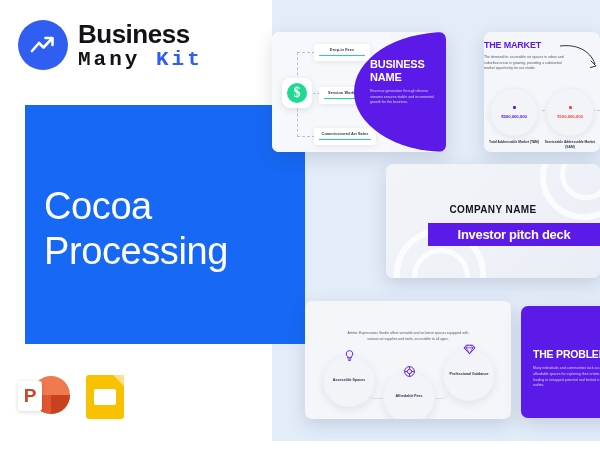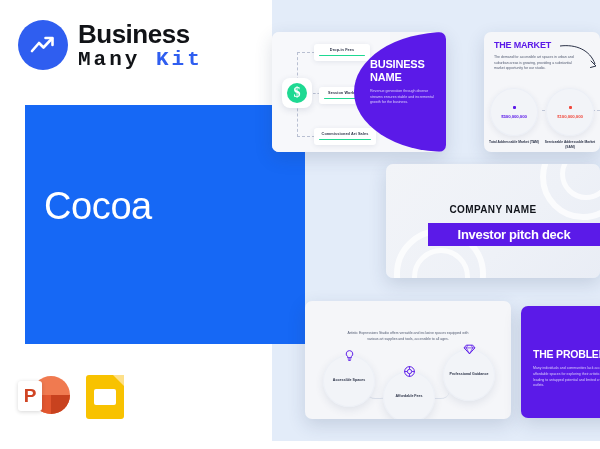--- a/index.html
+++ b/index.html
@@ -173,21 +173,21 @@
   .bm-conn.v { left: 25px; top: 20px; height: 85px; }
   .bm-h {
     position: absolute; border-top: 1px dashed #b9c0d2; height: 0;
   }
   #bm-h1 { left: 25px; top: 20px; width: 18px; }
   #bm-h2 { left: 41px; top: 61px; width: 7px; }
   #bm-h3 { left: 25px; top: 104px; width: 18px; }
 
   
   #slide-market { left: 484px; top: 32px; width: 116px; height: 120px; }
-  .mk-pad { padding: 8px 8px 0 10px; }
+  .mk-pad { padding: 8px 8px 0 0; }
   .mk-title {
     color: #5b1ae8; font-weight: 800; font-size: 9px; letter-spacing: -0.2px;
   }
   .mk-desc {
     color: #515a71; font-size: 3.5px; line-height: 1.6; margin-top: 5px;
     width: 86px;
   }
   .mk-arrow { position: absolute; left: 74px; top: 10px; }
   .mk-circles {
     position: absolute; left: 6px; top: 56px;
@@ -307,20 +307,21 @@
       </svg>
     </div>
     <div class="logo-text">
       <div class="logo-line1">Business</div>
       <div class="logo-line2"><span>Many </span><span class="kit">Kit</span></div>
     </div>
   </div>
 
   <div class="hero-title">
     <div>Cocoa</div>
+    <div>Processing</div>
   </div>
 
   <div class="badges">
     <div class="ppt-icon">
       <div class="circ"></div>
       <div class="sq">P</div>
     </div>
     <div class="slides-icon">
       <div class="page"></div>
       <div class="fold"></div>

